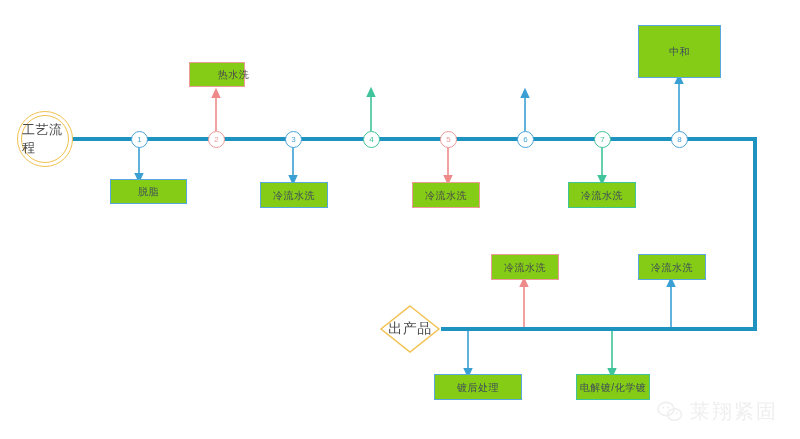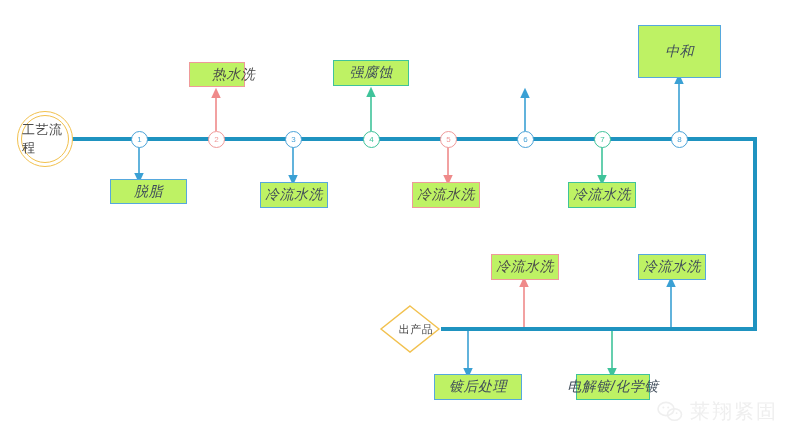--- a/index.html
+++ b/index.html
@@ -2,23 +2,23 @@
 <html><head>
 <meta charset="utf-8">
 <style>
   html,body{margin:0;padding:0;background:#ffffff;}
   body{width:800px;height:439px;overflow:hidden;
        font-family:"Liberation Sans","DejaVu Sans",sans-serif;}
   #stage{position:relative;width:800px;height:439px;background:#fff;}
   svg#wires{position:absolute;left:0;top:0;width:800px;height:439px;}
 
   .node{position:absolute;box-sizing:border-box;display:flex;
-        align-items:center;justify-content:center;background:#bef264;
-        font-size:14px;line-height:1.1;color:#3b4756;letter-spacing:.5px;
-        white-space:nowrap;font-style:italic;}
+        align-items:center;justify-content:center;background:#84cc16;
+        font-size:10px;line-height:1.1;color:#3b4756;letter-spacing:.5px;
+        white-space:nowrap;}
   .node.blue{border:1.4px solid #56a8dd;color:#3f4c5a;}
   .node.red{border:1.4px solid #ef9a9a;color:#4a4a4a;}
   .node.green{border:1.4px solid #3fc39a;color:#3f4c5a;}
 
   .circle{position:absolute;width:17px;height:17px;border-radius:50%;
           box-sizing:border-box;background:#fff;display:flex;
           align-items:center;justify-content:center;font-size:8px;}
   .circle.blue{border:1.4px solid #4ba3d8;color:#4ba3d8;}
   .circle.red{border:1.4px solid #ef9a9a;color:#ef9a9a;}
   .circle.green{border:1.4px solid #3fc39a;color:#3fc39a;}
@@ -26,23 +26,23 @@
   .start{position:absolute;width:56px;height:56px;border-radius:50%;
          box-sizing:border-box;border:1.6px solid #f2c14e;background:#fff;
          display:flex;align-items:center;justify-content:center;}
   .start .inner{width:46px;height:46px;border-radius:50%;
          border:1.6px solid #f2c14e;display:flex;align-items:center;
          justify-content:center;font-size:13px;color:#4a4a4a;
          letter-spacing:.5px;}
 
   .diamond{position:absolute;width:62px;height:50px;}
   .diamond .shape{position:absolute;left:0;top:0;width:100%;height:100%;}
-  .diamond .txt{position:absolute;left:6px;top:0;width:100%;height:100%;
+  .diamond .txt{position:absolute;left:0;top:0;width:100%;height:100%;
        display:flex;align-items:center;justify-content:center;
-       font-size:11px;color:#4a4a4a;letter-spacing:.5px;}
+       font-size:14px;color:#4a4a4a;letter-spacing:.5px;}
 
   .watermark{position:absolute;display:flex;align-items:center;gap:7px;
        color:#efefef;}
   .watermark .wm-text{font-size:20px;letter-spacing:2px;color:#efefef;
        font-weight:400;}
 </style>
 </head>
 <body>
 
 <div id="stage">
@@ -126,21 +126,20 @@
   <div class="circle blue" style="left:671px;top:131px;">
       <span>8</span>
     </div>
 
   <div class="node blue" style="left:110px;top:179px;width:77px;height:25px;">脱脂</div>
 
   <div class="node red" style="left:189px;top:62px;width:56px;height:25px;padding-left:33px;">热水洗</div>
 
   <div class="node blue" style="left:260px;top:182px;width:68px;height:26px;">冷流水洗</div>
 
-  <div class="node green" style="left:333px;top:60px;width:76px;height:26px;">强腐蚀</div>
 
   <div class="node red" style="left:412px;top:182px;width:68px;height:26px;">冷流水洗</div>
 
 
   <div class="node green" style="left:568px;top:182px;width:68px;height:26px;">冷流水洗</div>
 
   <div class="node blue" style="left:638px;top:25px;width:83px;height:53px;">中和</div>
 
   <div class="node blue" style="left:434px;top:374px;width:88px;height:26px;">镀后处理</div>
 

